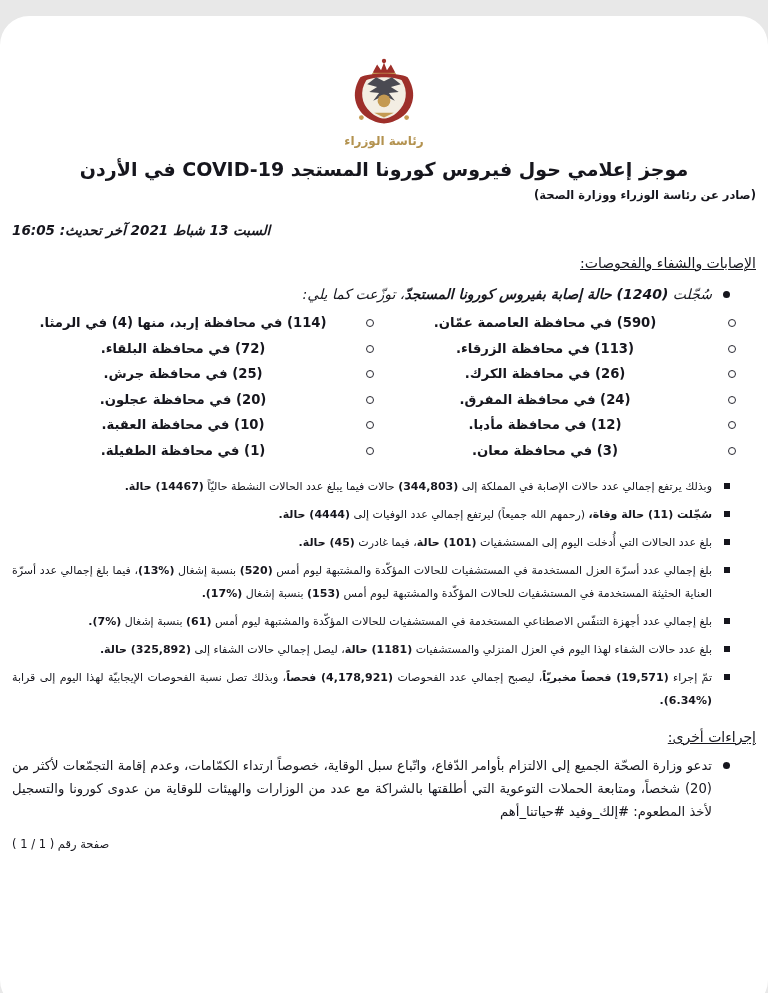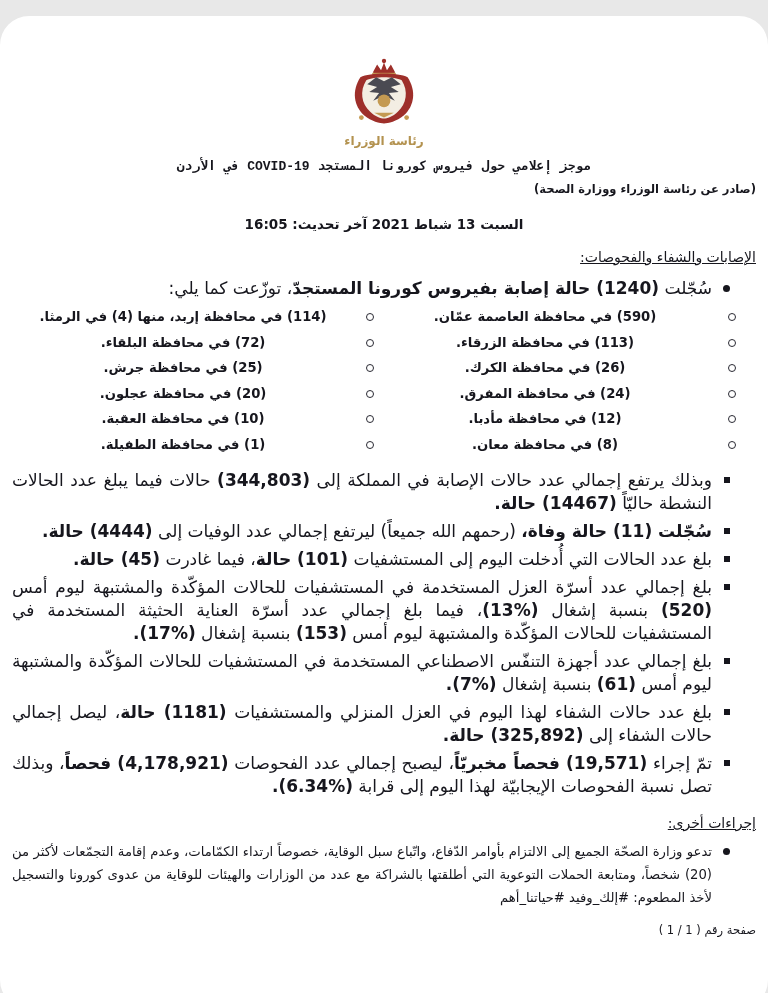--- a/index.html
+++ b/index.html
@@ -11,50 +11,50 @@
     border-radius:29px;
   }
   .b{font-weight:bold;}
   
   .logo-wrap{text-align:center;}
   .logo-caption{
     font-weight:bold;color:#b3924f;font-size:12px;margin-top:2px;
     letter-spacing:1px;
   }
   .title{
-    text-align:center;font-weight:bold;font-size:13px;margin-top:10px;font-family:Liberation Mono, monospace;
+    text-align:center;font-weight:bold;font-size:19px;margin-top:10px;
   }
   .subtitle{
     text-align:right;font-weight:bold;font-size:11.5px;margin-top:8px;
   }
   .date-line{
-    text-align:center;font-weight:bold;font-size:13.5px;margin-top:20px;
+    text-align:left;font-weight:bold;font-size:13.5px;margin-top:20px;font-style:italic;
   }
   .sec-heading{
     font-weight:normal;font-size:14px;text-decoration:underline;
     margin-top:17px;
   }
   
   ul{list-style:none;margin:0;padding:0;}
   li{position:relative;}
   .mk{position:absolute;right:-18px;top:8px;display:inline-block;}
   .sq{width:6px;height:6px;background:#16161d;}
   .rnd{width:7px;height:7px;background:#16161d;border-radius:50%;}
   .circ{width:6px;height:6px;border:1.4px solid #2a2a33;border-radius:50%;background:#fff;}
-  .intro-list{padding:0 44px 0 0;margin-top:12px;font-size:17px;line-height:23px;}
+  .intro-list{padding:0 44px 0 0;margin-top:12px;font-size:14px;line-height:23px;font-style:italic;}
   .cols{display:flex;padding:4px 20px 0 0;font-size:13.2px;font-weight:bold;}
   .col{width:50%;box-sizing:border-box;}
   .col li{padding-right:20px;line-height:25.5px;text-align:center;}
   .col .mk{right:0;top:9px;}
-  .stat-list{padding:0 44px 0 0;margin-top:12px;font-size:17px;line-height:23px;}
+  .stat-list{padding:0 44px 0 0;margin-top:12px;font-size:11px;line-height:23px;}
   .stat-list li{margin-bottom:5px;text-align:justify;}
   .advice-list{padding:0 44px 0 0;margin-top:9px;font-size:13.2px;line-height:23px;}
   .advice-list li{text-align:justify;}
   .footer{
-    text-align:right;font-size:11.5px;margin-top:14px;
+    text-align:left;font-size:11.5px;margin-top:14px;
   }
 </style>
 </head>
 <body>
 
 <div class="page">
 
   <div class="logo-wrap">
     <svg width="118" height="72" viewBox="0 0 120 72" aria-hidden="true">
       <g>
@@ -88,21 +88,21 @@
     </li>
   </ul>
 
   <div class="cols">
     <ul class="col">
       <li><span class="mk circ"></span><span>(590) في محافظة العاصمة عمّان.</span></li>
       <li><span class="mk circ"></span><span>(113) في محافظة الزرقاء.</span></li>
       <li><span class="mk circ"></span><span>(26) في محافظة الكرك.</span></li>
       <li><span class="mk circ"></span><span>(24) في محافظة المفرق.</span></li>
       <li><span class="mk circ"></span><span>(12) في محافظة مأدبا.</span></li>
-      <li><span class="mk circ"></span><span>(8) في محافظة معان.</span></li>
+      <li><span class="mk circ"></span><span>(3) في محافظة معان.</span></li>
     </ul>
     <ul class="col">
       <li><span class="mk circ"></span><span>(114) في محافظة إربد، منها (4) في الرمثا.</span></li>
       <li><span class="mk circ"></span><span>(72) في محافظة البلقاء.</span></li>
       <li><span class="mk circ"></span><span>(25) في محافظة جرش.</span></li>
       <li><span class="mk circ"></span><span>(20) في محافظة عجلون.</span></li>
       <li><span class="mk circ"></span><span>(10) في محافظة العقبة.</span></li>
       <li><span class="mk circ"></span><span>(1) في محافظة الطفيلة.</span></li>
     </ul>
   </div>

